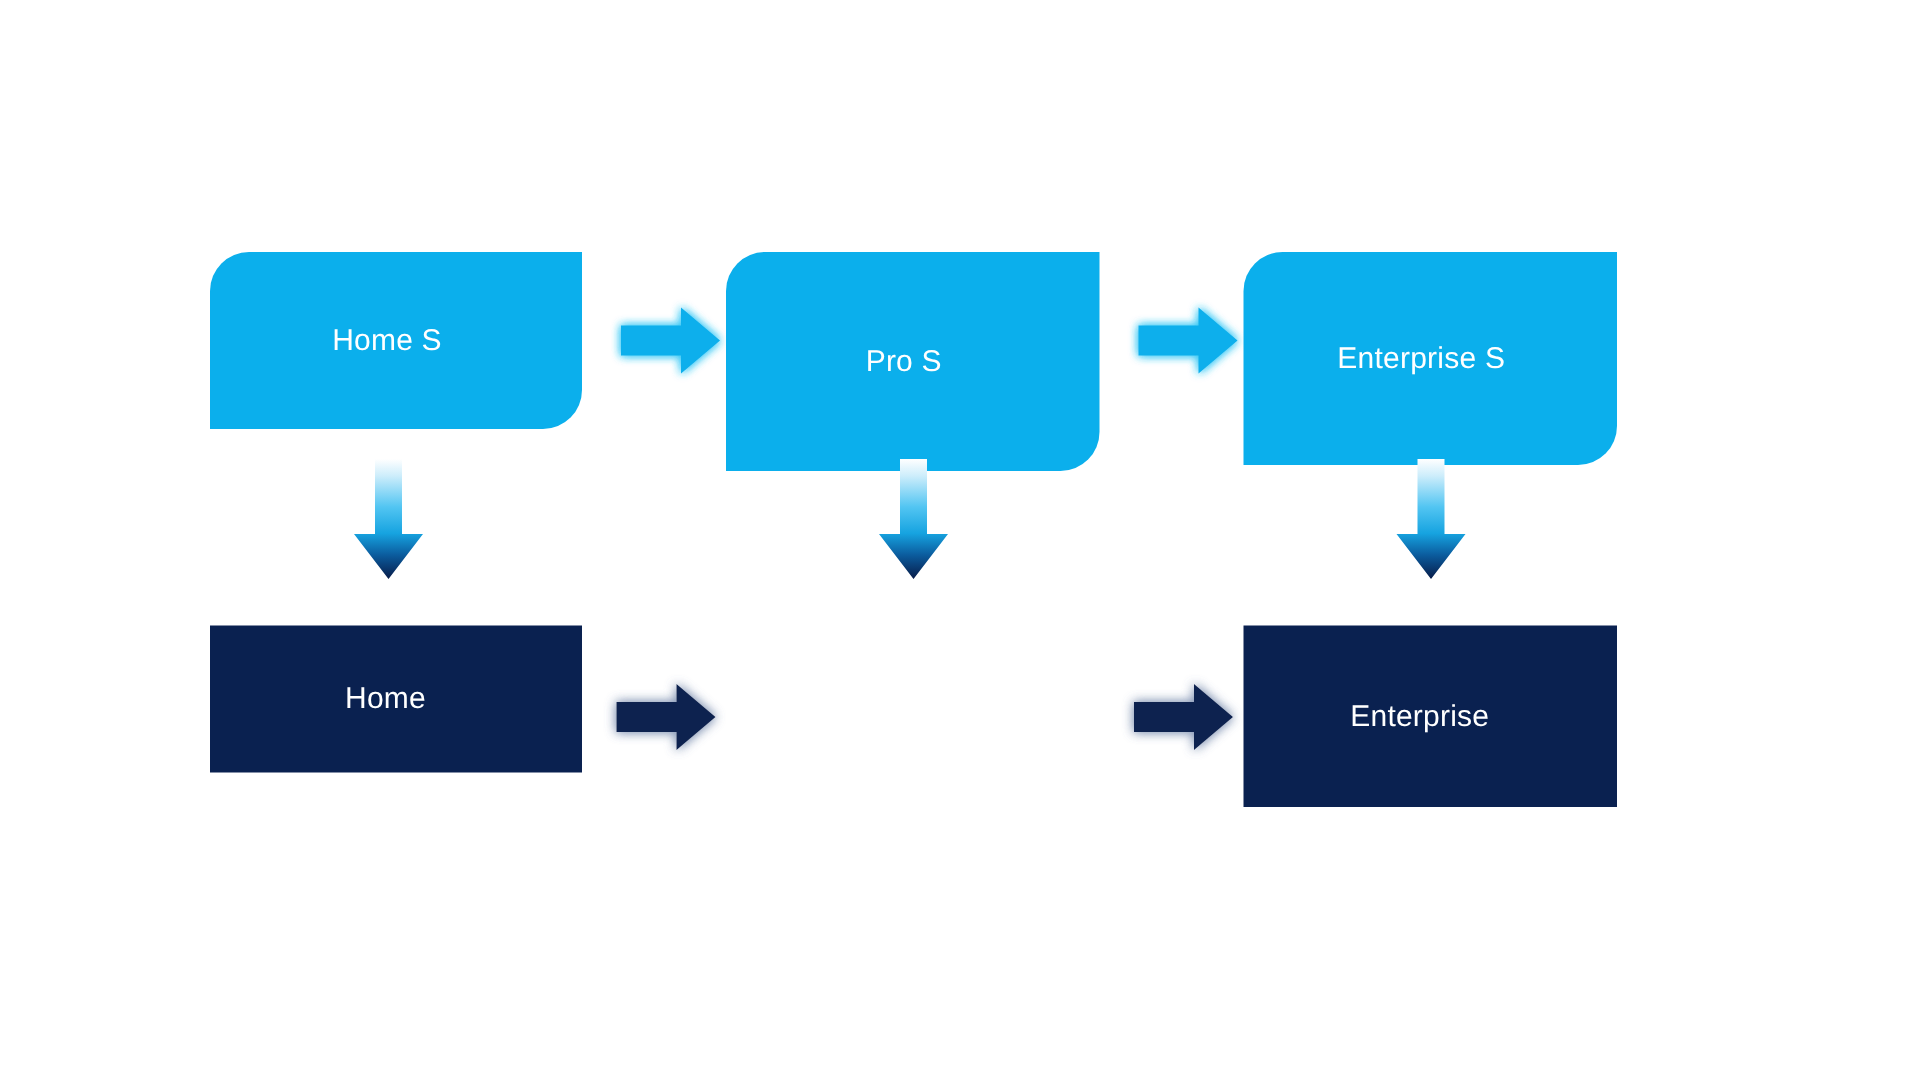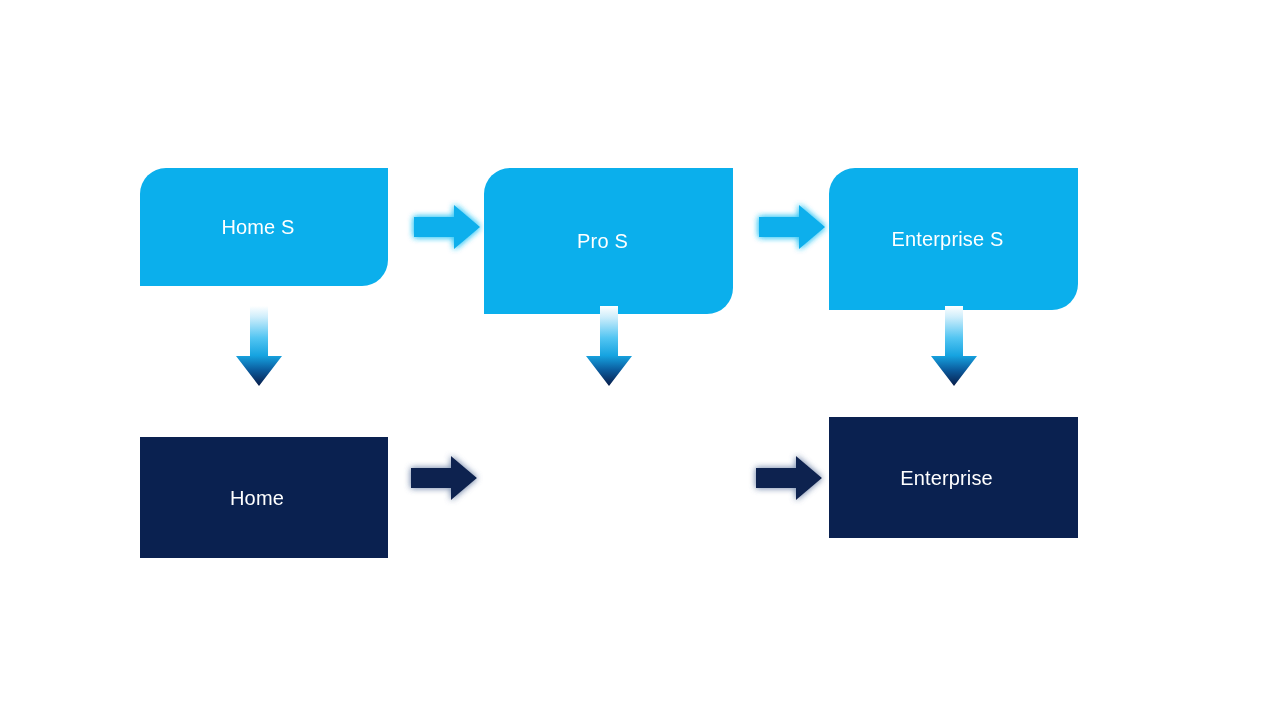--- a/index.html
+++ b/index.html
@@ -102,21 +102,21 @@
   </div>
 
   <div class="node node-service" style="left:484px; top:168px; width:249px; height:146px;">
     <span class="node-label">Pro S</span>
   </div>
 
   <div class="node node-service" style="left:829px; top:168px; width:249px; height:142px;">
     <span class="node-label">Enterprise S</span>
   </div>
 
-  <div class="node node-plan" style="left:140px; top:437px; width:248px; height:121px;">
+  <div class="node node-plan" style="left:140px; top:417px; width:248px; height:98px;">
     <span class="node-label">Home</span>
   </div>
 
 
   <div class="node node-plan" style="left:829px; top:417px; width:249px; height:121px;">
     <span class="node-label">Enterprise</span>
   </div>
 
   <div class="arrow" style="left:404px; top:196px;">
     <svg width="84" height="62" viewBox="0 0 84 62">

